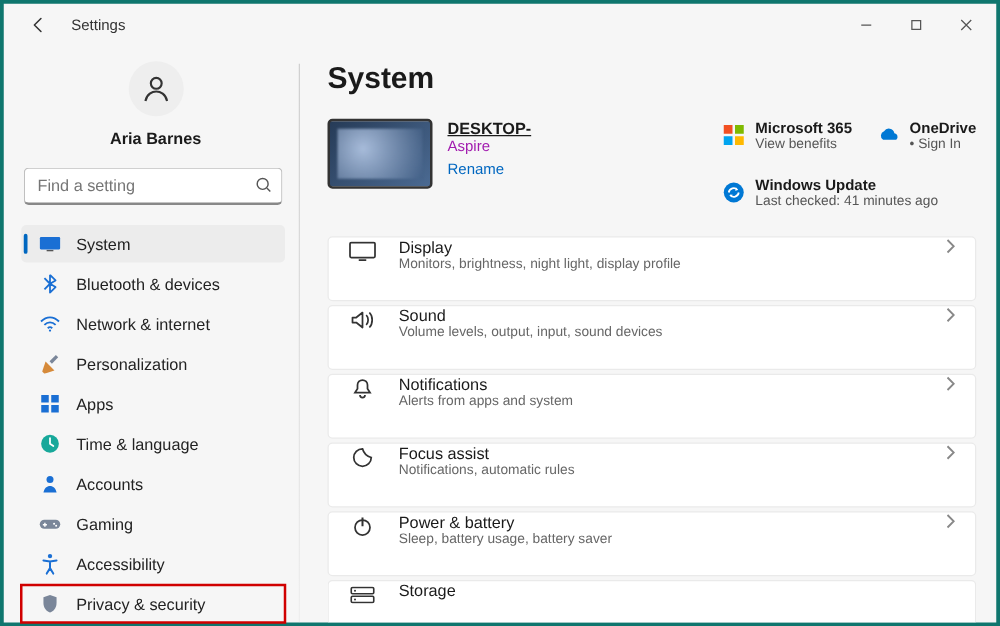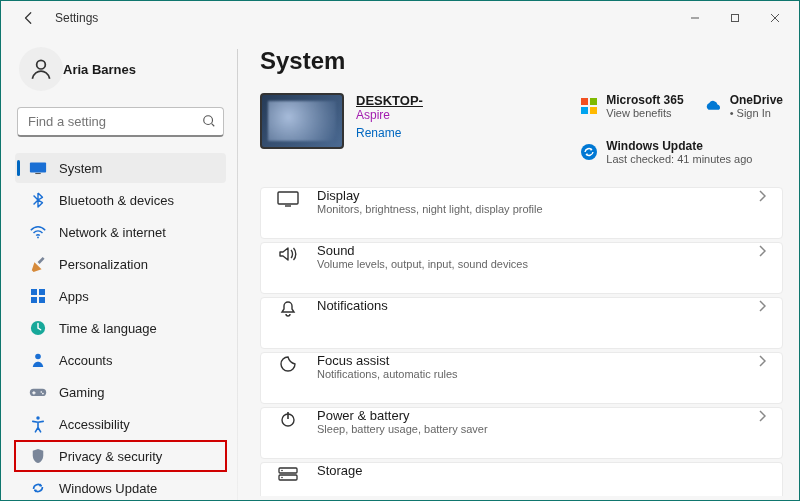--- a/index.html
+++ b/index.html
@@ -1,25 +1,25 @@
 <!DOCTYPE html>
 <html><head>
 <meta charset="utf-8">
 <style>
   * { box-sizing: border-box; margin: 0; padding: 0; font-family: "Segoe UI", Arial, sans-serif; }
   body { background: #f7f7f7; width: 800px; height: 501px; overflow: hidden; color: #1a1a1a; }
-  .window { width: 800px; height: 501px; background: #f6f6f6; position: relative; border: 1px solid #0f766e; }
+  .window { width: 800px; height: 501px; background: #f6f6f6; position: relative; border: 3px solid #0f766e; }
   .titlebar { height: 34px; display: flex; align-items: center; padding: 0 8px; }
   .titlebar .back { width: 20px; height: 20px; display: flex; align-items: center; justify-content: center; color: #333; margin-right: 16px; margin-left: 10px; }
   .titlebar .title { font-size: 12px; color: #333; }
   .winbtns { position: absolute; right: 4px; top: 4px; display: flex; gap: 0; }
   .winbtn { width: 40px; height: 26px; display: flex; align-items: center; justify-content: center; color: #555; }
   .container { display: flex; height: calc(100% - 34px); }
   .sidebar { width: 235px; padding: 8px 10px 0 14px; flex-shrink: 0; }
-  .user-row { display: flex; align-items: center; margin: 4px 0 16px 4px; }
+  .user-row { display: flex; align-items: center; gap: 10px; margin: 4px 0 16px 4px; flex-direction: column; }
   .avatar { width: 44px; height: 44px; border-radius: 50%; background: #eee; display: flex; align-items: center; justify-content: center; }
   .avatar svg { width: 26px; height: 26px; color: #333; }
   .user-name { font-size: 13px; font-weight: 600; }
   .search-wrap { position: relative; margin: 0 2px 16px 2px; }
   .search-input { width: 100%; height: 30px; border: 1px solid #c0c0c0; border-bottom: 2px solid #888; border-radius: 4px; background: #fff; padding: 0 30px 0 10px; font-size: 13px; color: #a21caf; outline: none; }
   .search-icon { position: absolute; right: 8px; top: 7px; width: 14px; height: 14px; color: #555; }
   .nav { display: flex; flex-direction: column; gap: 2px; position: relative; }
   .nav-item { display: flex; align-items: center; height: 30px; padding: 0 8px 0 14px; border-radius: 4px; font-size: 13px; color: #222; position: relative; }
   .nav-item.selected { background: #ececec; }
   .nav-item.selected::before { content: ""; position: absolute; left: 2px; top: 7px; bottom: 7px; width: 3px; background: #0067c0; border-radius: 2px; }
@@ -295,20 +295,21 @@
               </svg></div>
           </div>
           <div class="card">
             <div class="cicon">
               <svg viewBox="0 0 16 18" width="16" height="18">
                 <path d="M8 2a4 4 0 0 0-4 4v3l-2 3h12l-2-3V6a4 4 0 0 0-4-4zM6 14a2 2 0 0 0 4 0" stroke="#333" fill="none" stroke-width="1.4"></path>
               </svg>
             </div>
             <div class="ctext">
               <div class="ctitle">Notifications</div>
+              <div class="csub">Alerts from apps and system</div>
             </div>
             <div class="chevron"><svg width="8" height="12" viewBox="0 0 8 12">
                 <path d="M2 1l5 5-5 5" stroke="#888" fill="none" stroke-width="1.5"></path>
               </svg></div>
           </div>
           <div class="card">
             <div class="cicon">
               <svg viewBox="0 0 18 18" width="18" height="18">
                 <path d="M9 2a7 7 0 1 0 7 7 10 10 0 0 1-7-7z" stroke="#333" fill="none" stroke-width="1.4"></path>
               </svg>

